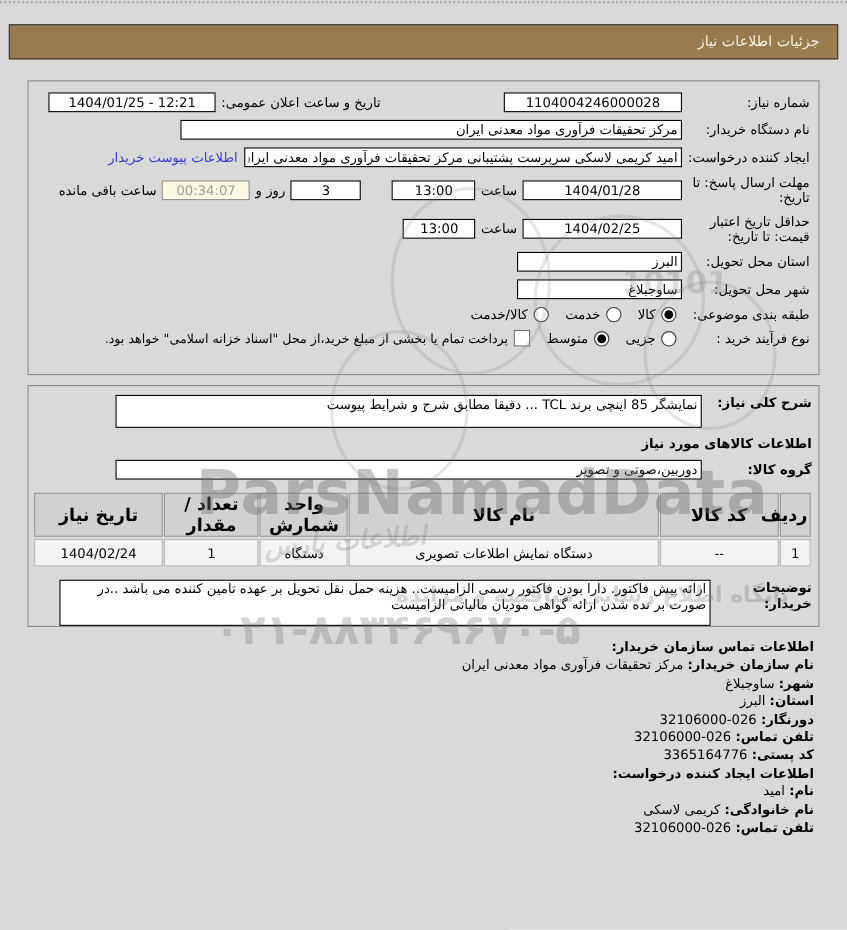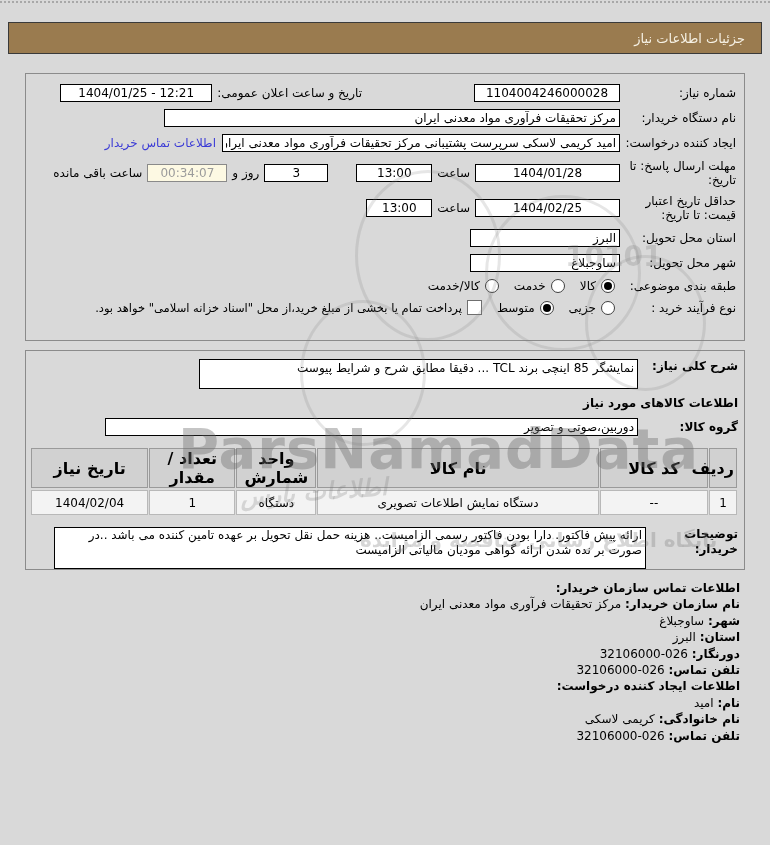--- a/index.html
+++ b/index.html
@@ -76,34 +76,34 @@
   <div class="topdots"></div>
 
   <div class="titlebar">
     <span>جزئیات اطلاعات نیاز</span>
   </div>
 
   <div class="groupbox g1">
 
     <div class="r">
       <div class="lbl">شماره نیاز:</div>
-      <input class="fld c" style="width: 146px;" readonly="" value="1104004246000028">
+      <input class="fld c" style="width: 162px;" readonly="" value="1104004246000028">
       <div class="gap112" style="white-space:nowrap">تاریخ و ساعت اعلان عمومی:</div>
       <input class="fld c sm" style="width: 152px;" readonly="" value="1404/01/25 - 12:21">
     </div>
 
     <div class="r">
       <div class="lbl">نام دستگاه خریدار:</div>
       <input class="fld rt" style="width: 456px;" readonly="" value="مرکز تحقیقات فرآوری مواد معدنی ایران">
     </div>
 
     <div class="r">
       <div class="lbl">ایجاد کننده درخواست:</div>
       <input class="fld rt" style="width: 398px;" readonly="" value="امید کریمی لاسکی سرپرست پشتیبانی مرکز تحقیقات فرآوری مواد معدنی ایران">
-      <span class="link">اطلاعات تماس خریدار</span>
+      <span class="link">اطلاعات پیوست خریدار</span>
     </div>
 
     <div class="r">
       <div class="lbl">مهلت ارسال پاسخ: تا تاریخ:</div>
       <input class="fld c" style="width: 145px;" readonly="" value="1404/01/28">
       <span class="sm">ساعت</span>
       <input class="fld c" style="width: 76px;" readonly="" value="13:00">
       <input class="fld c gap28" style="width: 64px;" readonly="" value="3">
       <span class="sm">روز و</span>
       <span class="cd">00:34:07</span>
@@ -145,21 +145,21 @@
       <span class="optlbl">متوسط</span>
       <span class="cb"></span>
       <span class="longtxt">پرداخت تمام یا بخشی از مبلغ خرید،از محل "اسناد خزانه اسلامی" خواهد بود.</span>
     </div>
   </div>
 
   <div class="groupbox g2">
 
     <div class="r" style="align-items:flex-start;">
       <div class="lbl2">شرح کلی نیاز:</div>
-      <div class="fld rt box" style="width:439px">نمایشگر 85 اینچی برند TCL ... دقیقا مطابق شرح و شرایط پیوست</div>
+      <div class="fld rt box" style="width:533px">نمایشگر 85 اینچی برند TCL ... دقیقا مطابق شرح و شرایط پیوست</div>
     </div>
 
     <div class="b" style="margin:4px 0 8px 0">اطلاعات کالاهای مورد نیاز</div>
 
     <div class="r">
       <div class="lbl2">گروه کالا:</div>
       <input class="fld rt" style="width: 533px;" readonly="" value="دوربین،صوتی و تصویر">
     </div>
 
     <table class="items">
@@ -181,45 +181,47 @@
           <th>تاریخ نیاز</th>
         </tr>
       </thead>
       <tbody>
         <tr>
           <td>1</td>
           <td>--</td>
           <td class="fa">دستگاه نمایش اطلاعات تصویری</td>
           <td class="fa">دستگاه</td>
           <td>1</td>
-          <td>1404/02/04</td>
+          <td>1404/02/24</td>
         </tr>
       </tbody>
     </table>
 
     <div class="r" style="margin-top:10px;align-items:flex-start;">
       <div class="lbl2" style="width:92px">توضیحات خریدار:</div>
       <textarea class="fld rt ta" readonly="" style="">ارائه پیش فاکتور. دارا بودن فاکتور رسمی الزامیست.. هزینه حمل نقل تحویل بر عهده تامین کننده می باشد ..در صورت بر نده شدن ارائه گواهی مودیان مالیاتی الزامیست</textarea>
     </div>
   </div>
 
   <div class="contact">
     <div class="b">اطلاعات تماس سازمان خریدار:</div>
     <div><b>نام سازمان خریدار:</b> <span>مرکز تحقیقات فرآوری مواد معدنی ایران</span></div>
     <div><b>شهر:</b> <span>ساوجبلاغ</span></div>
     <div><b>استان:</b> <span>البرز</span></div>
     <div><b>دورنگار:</b> <span class="num">32106000-026</span></div>
     <div><b>تلفن تماس:</b> <span class="num">32106000-026</span></div>
+    <div><b>کد پستی:</b> <span class="num">3365164776</span></div>
     <div class="b">اطلاعات ایجاد کننده درخواست:</div>
     <div><b>نام:</b> <span>امید</span></div>
     <div><b>نام خانوادگی:</b> <span>کریمی لاسکی</span></div>
     <div><b>تلفن تماس:</b> <span class="num">32106000-026</span></div>
   </div>
 
   <div class="wm-circle wc1"></div>
   <div class="wm-circle wc2"></div>
   <div class="wm-circle wc3"></div>
   <div class="wm-circle wc4"></div>
   <div class="wm wm-digits">10101</div>
   <div class="wm wm-brand">ParsNamadData</div>
   <div class="wm wm-script">اطلاعات پارس</div>
   <div class="wm wm-slogan">پایگاه اطلاع رسانی مناقصه و مزایده</div>
+  <div class="wm wm-phone">۰۲۱-۸۸۳۴۶۹۶۷۰-۵</div>
 </div>
 
 </body></html>

